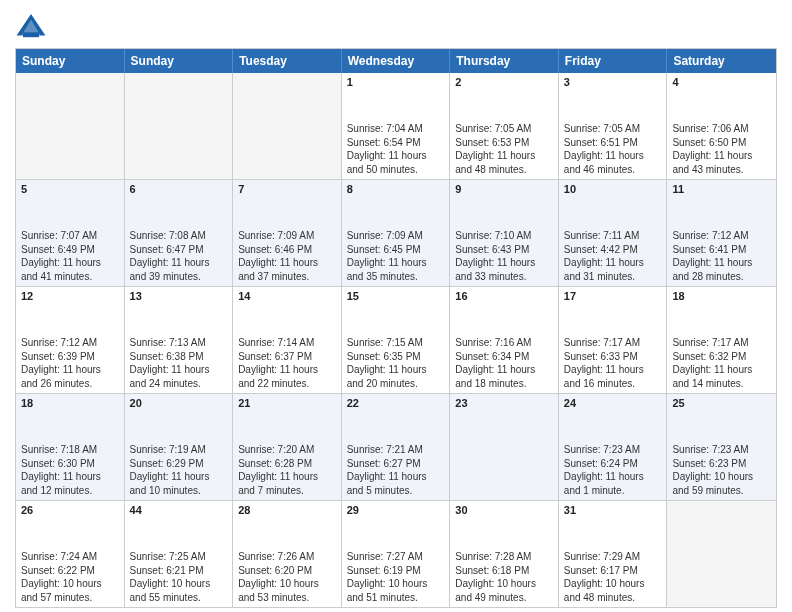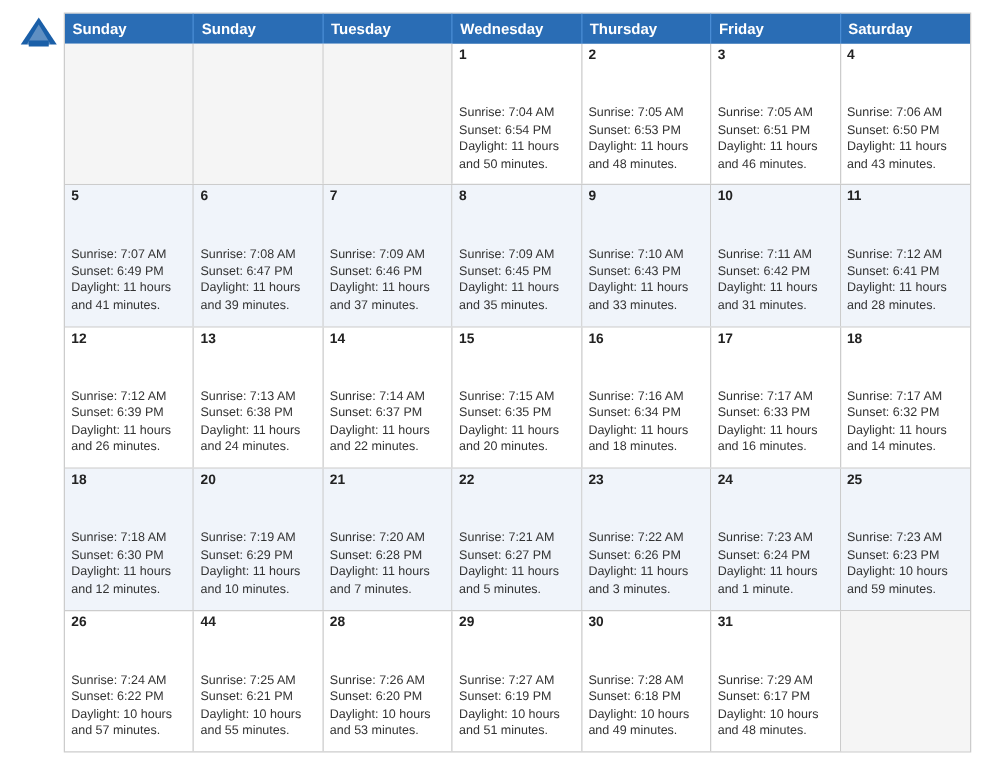--- a/index.html
+++ b/index.html
@@ -8,21 +8,21 @@
       background: #fff;
       width: 792px;
       height: 612px;
       overflow: hidden;
     }
     .page {
       width: 792px;
       height: 612px;
       padding: 10px 15px 10px 15px;
       display: flex;
-      flex-direction: row;
+      flex-direction: column;
     }
     .header {
       display: flex;
       align-items: flex-start;
       justify-content: space-between;
       margin-bottom: 6px;
     }
     .logo {
       display: flex;
       align-items: center;
@@ -200,21 +200,21 @@
           </div>
           <div class="cal-cell">
             <div class="day-num">9</div>
             <div class="cell-info">Sunrise: 7:10 AM
 Sunset: 6:43 PM
 Daylight: 11 hours and 33 minutes.</div>
           </div>
           <div class="cal-cell">
             <div class="day-num">10</div>
             <div class="cell-info">Sunrise: 7:11 AM
-Sunset: 6:42 PM
+Sunset: 4:42 PM
 Daylight: 11 hours and 31 minutes.</div>
           </div>
           <div class="cal-cell">
             <div class="day-num">11</div>
             <div class="cell-info">Sunrise: 7:12 AM
 Sunset: 6:41 PM
 Daylight: 11 hours and 28 minutes.</div>
           </div>
         </div>
         <div class="cal-row">
@@ -281,23 +281,20 @@
 Daylight: 11 hours and 7 minutes.</div>
           </div>
           <div class="cal-cell">
             <div class="day-num">22</div>
             <div class="cell-info">Sunrise: 7:21 AM
 Sunset: 6:27 PM
 Daylight: 11 hours and 5 minutes.</div>
           </div>
           <div class="cal-cell">
             <div class="day-num">23</div>
-            <div class="cell-info">Sunrise: 7:22 AM
-Sunset: 6:26 PM
-Daylight: 11 hours and 3 minutes.</div>
           </div>
           <div class="cal-cell">
             <div class="day-num">24</div>
             <div class="cell-info">Sunrise: 7:23 AM
 Sunset: 6:24 PM
 Daylight: 11 hours and 1 minute.</div>
           </div>
           <div class="cal-cell">
             <div class="day-num">25</div>
             <div class="cell-info">Sunrise: 7:23 AM

